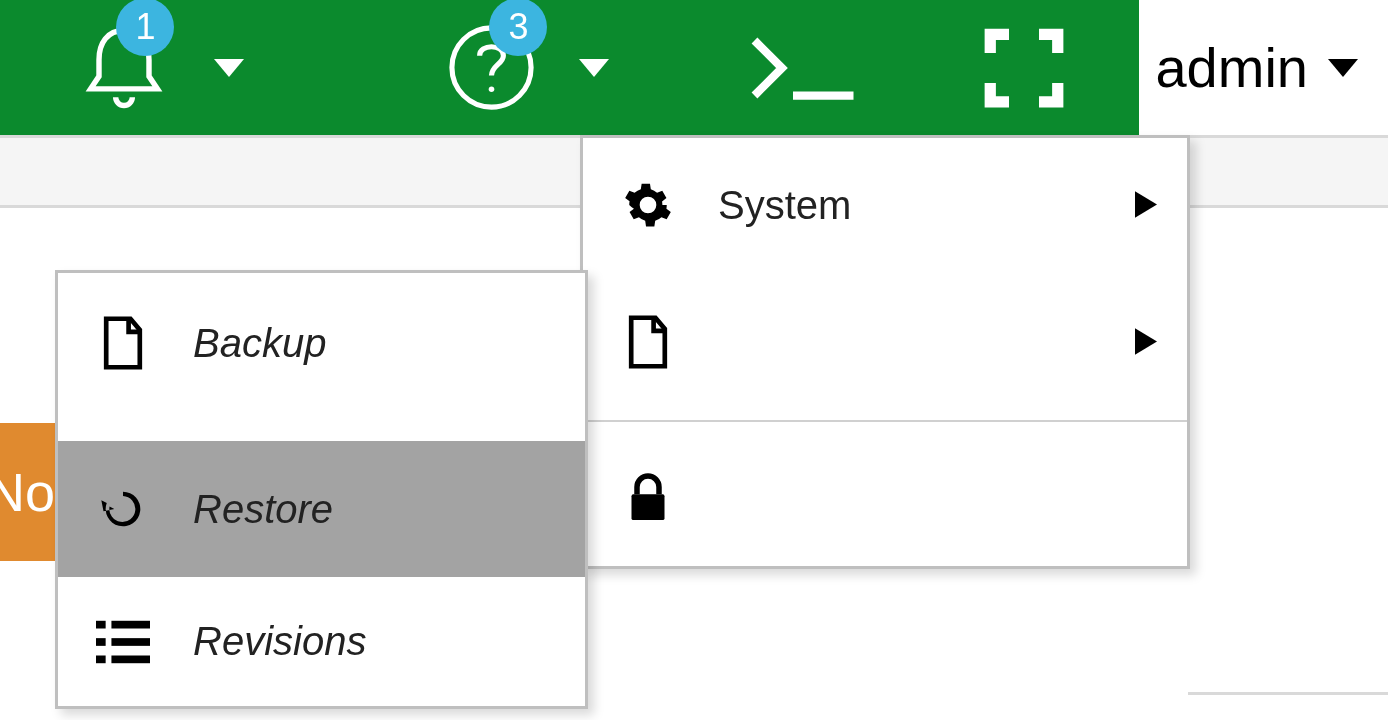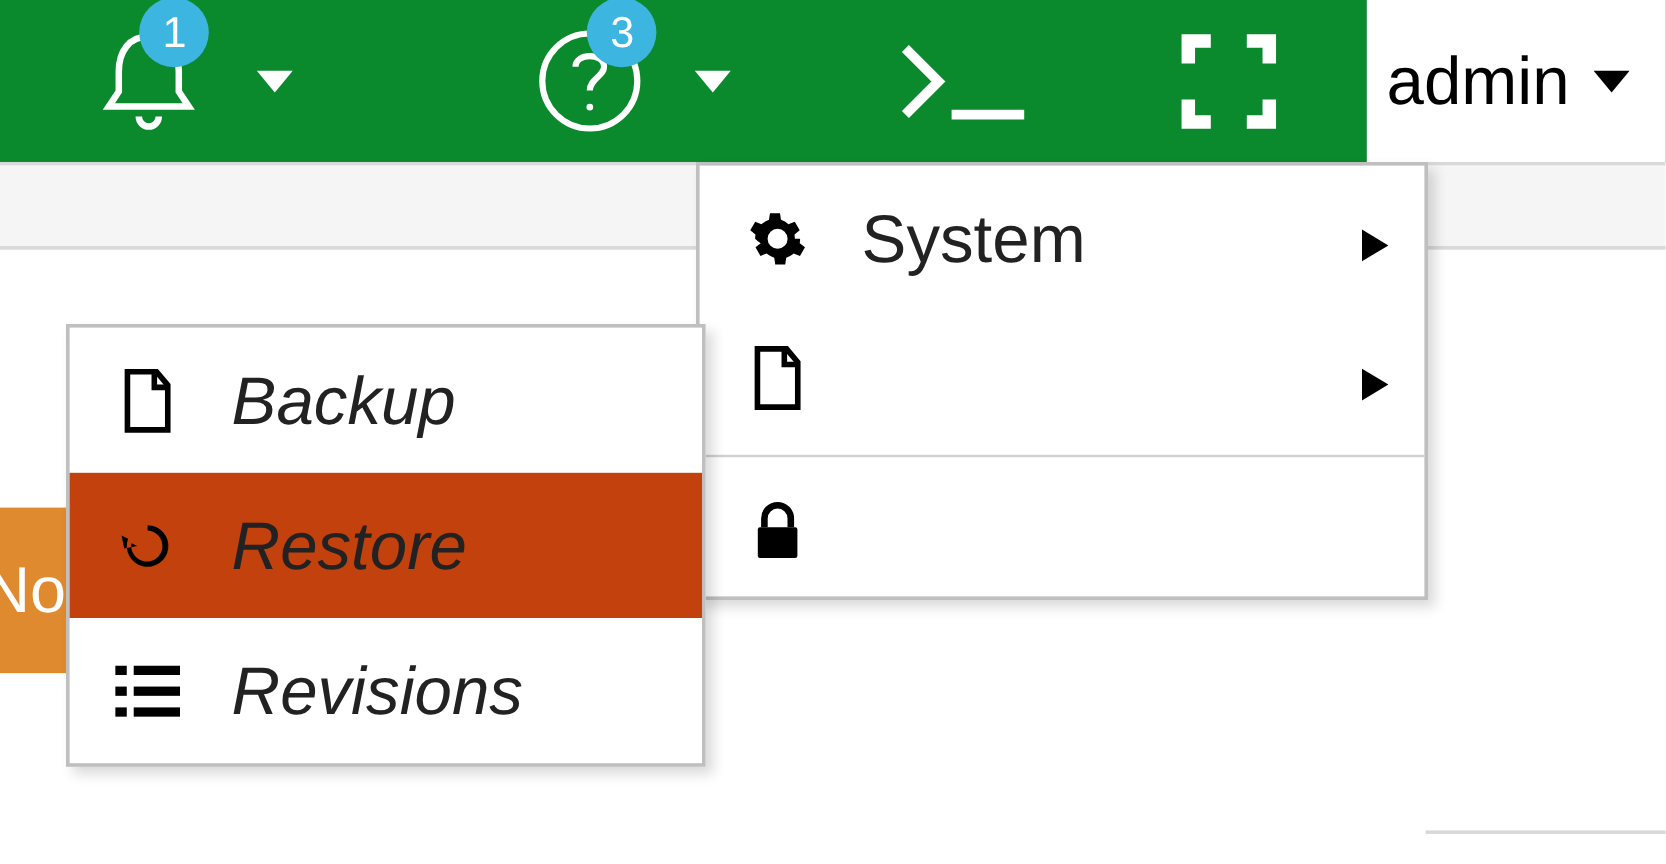--- a/index.html
+++ b/index.html
@@ -79,28 +79,29 @@
   }
   .sub-dropdown {
     top: 270px;
     left: 55px;
     width: 533px;
     font-style: italic;
   }
   .menu-item {
     display: flex;
     align-items: center;
-    padding: 28px 35px;
-    font-size: 56px;
+    padding: 42px 35px;
+    font-size: 40px;
     color: #222;
     cursor: pointer;
     position: relative;
   }
   .menu-item.hover {
-    background: #c2410c;
+    background: #a3a3a3;
+    margin-top: 28px;
   }
   .menu-item .mi-icon {
     width: 60px;
     flex-shrink: 0;
     display: flex;
     align-items: center;
     justify-content: center;
   }
   .menu-item .mi-label {
     margin-left: 40px;

